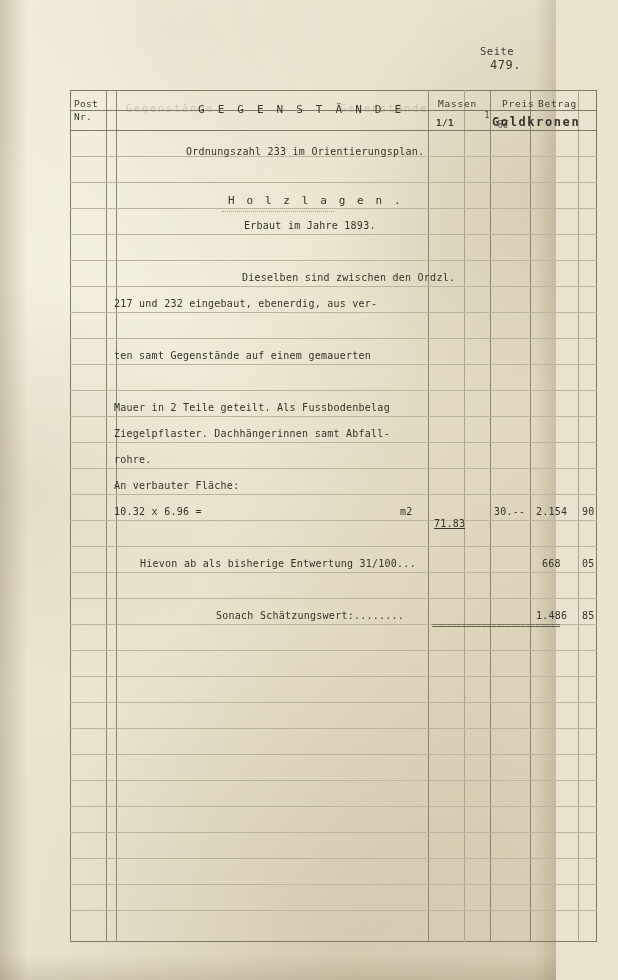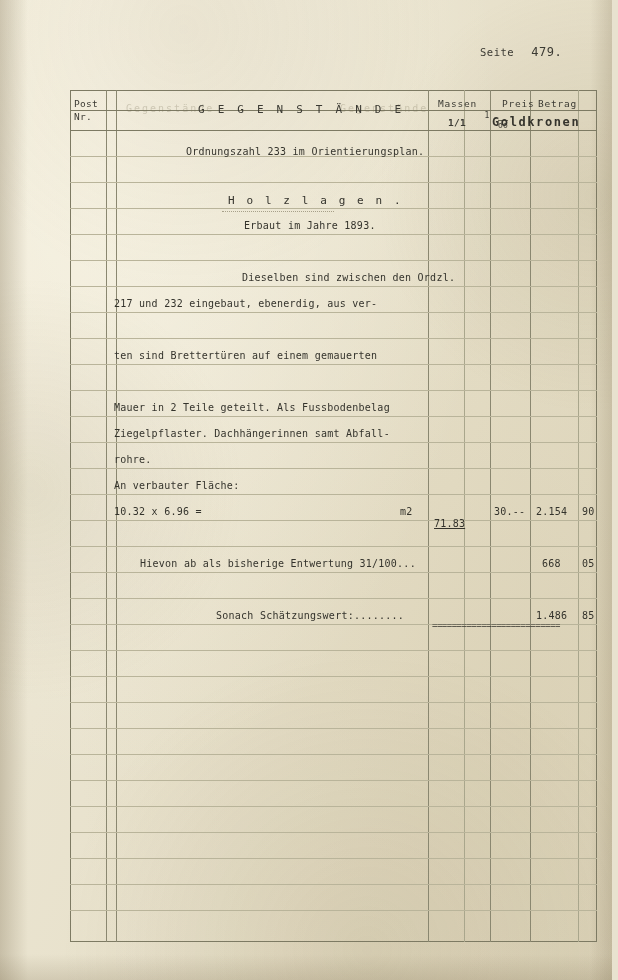--- a/index.html
+++ b/index.html
@@ -8,21 +8,21 @@
   }
   body {
     width: 618px;
     height: 980px;
     background: #e8e2cf;
     font-family: "DejaVu Sans Mono", monospace;
     overflow: hidden;
   }
   .page {
     position: relative;
-    width: 612px;
+    width: 556px;
     height: 980px;
     background:
       radial-gradient(ellipse at 18% 12%, rgba(255,252,240,0.55) 0%, rgba(255,252,240,0) 55%),
       radial-gradient(ellipse at 85% 75%, rgba(205,193,160,0.35) 0%, rgba(205,193,160,0) 60%),
       linear-gradient(110deg, #efe9d6 0%, #eae4d0 30%, #e6dfc8 65%, #ded6bd 100%);
   }
   
   .grain {
     position: absolute;
     inset: 0;
@@ -118,21 +118,21 @@
     line-height: 13px;
   }
   .hdr-gegen {
     left: 128px; top: 13px;
     font-size: 11px;
     letter-spacing: 3.2px;
   }
   .hdr-massen { left: 368px; top: 8px; letter-spacing: 0.8px; }
   .hdr-preis  { left: 432px; top: 8px; letter-spacing: 0.8px; }
   .hdr-betrag { left: 468px; top: 8px; letter-spacing: 0.8px; }
-  .hdr-11     { left: 378px; top: 27px; font-weight: bold; }
+  .hdr-11     { left: 366px; top: 27px; font-weight: bold; }
   .hdr-frac   { left: 396px; top: 22px; font-size: 8px; line-height: 8px; text-align: center;}
   .hdr-gold {
     left: 422px; top: 25px;
     font-size: 12px;
     letter-spacing: 1.6px;
     font-weight: bold;
     color: #35342d;
   }
   .ghost {
     position: absolute;
@@ -246,21 +246,21 @@
     <div class="hline" style="top:768px;"></div>
     <div class="hline" style="top:794px;"></div>
     <div class="hline" style="top:820px;"></div>
 
     <div class="line" style="left:116px; top:56px;">Ordnungszahl 233 im Orientierungsplan.</div>
     <div class="line sp" style="left:158px; top:104px;">H o l z l a g e n .</div>
     <div class="dash-under" style="left:152px; top:121px; width:112px;"></div>
     <div class="line" style="left:174px; top:130px;">Erbaut im Jahre 1893.</div>
     <div class="line" style="left:172px; top:182px;">Dieselben sind zwischen den Ordzl.</div>
     <div class="line" style="left:44px;  top:208px;">217 und 232 eingebaut, ebenerdig, aus ver-</div>
-    <div class="line" style="left:44px;  top:260px;">ten sind Brettertüren auf einem gemauerten</div>
+    <div class="line" style="left:44px;  top:260px;">ten samt Gegenstände auf einem gemauerten</div>
     <div class="line" style="left:44px;  top:312px;">Mauer in 2 Teile geteilt. Als Fussbodenbelag</div>
     <div class="line" style="left:44px;  top:338px;">Ziegelpflaster. Dachhängerinnen samt Abfall-</div>
     <div class="line" style="left:44px;  top:364px;">rohre.</div>
     <div class="line" style="left:44px;  top:390px;">An verbauter Fläche:</div>
 
     <div class="line" style="left:44px; top:416px;text-align:right;">10.32 x 6.96     =</div>
     <div class="line" style="left:330px; top:416px;">m2</div>
     <div class="amt" style="left:364px; top:428px;text-decoration:underline;">71.83</div>
     <div class="amt" style="left:424px; top:416px;">30.--</div>
     <div class="amt" style="left:466px; top:416px;">2.154</div>

